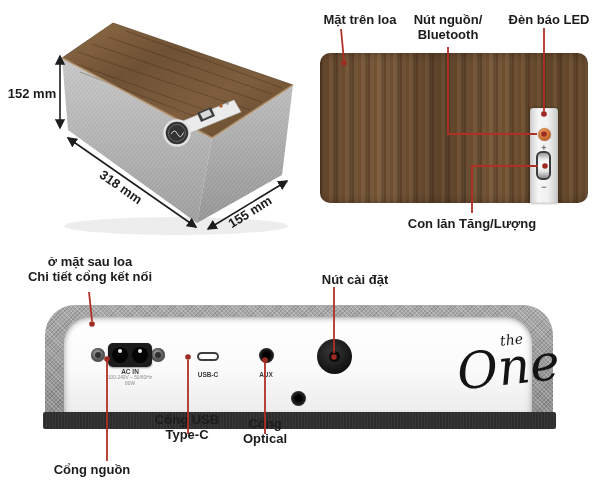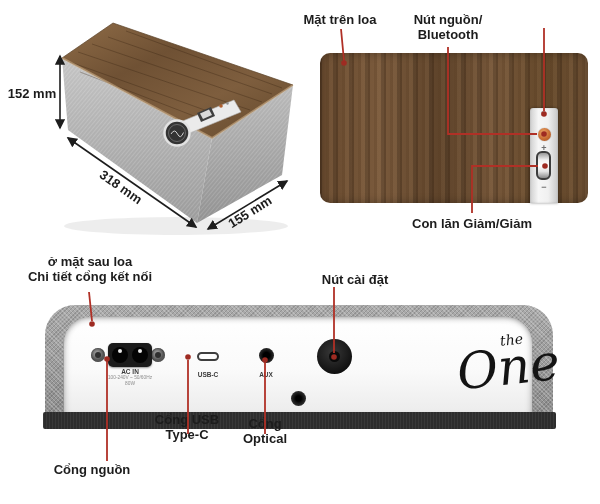--- a/index.html
+++ b/index.html
@@ -108,27 +108,28 @@
   <div class="setup-btn"></div>
 
   <div class="print" style="left:130px;top:368px;font-size:6.5px;line-height:7px;">
     <span>AC IN</span>
     <small style="font-size:4.8px;line-height:5.6px;">100-240V ~ 50/60Hz</small>
     <small style="font-size:4.8px;line-height:5.6px;">80W</small>
   </div>
   <div class="print" style="left:208px;top:371px;font-size:6.5px;">USB-C</div>
   <div class="print" style="left:266px;top:371px;font-size:6.5px;">AUX</div>
 
-  <div class="lbl" style="left:340px;top:12px;">Mặt trên loa</div>
+  <div class="lbl" style="left:360px;top:12px;">Mặt trên loa</div>
   <div class="lbl" style="left:448px;top:12px;">
     <div>Nút nguồn/</div>
     <div>Bluetooth</div>
   </div>
+  <div class="lbl" style="left:549px;top:12px;">Đèn báo LED</div>
   <div class="lbl" style="left:472px;top:216px;">
-    <div>Con lăn Giảm/Giảm</div>
+    <div>Con lăn Tăng/Lượng</div>
   </div>
   <div class="lbl" style="left:90px;top:254px;">
     <div>ở mặt sau loa</div>
     <div>Chi tiết cổng kết nối</div>
   </div>
   <div class="lbl" style="left:335px;top:272px;margin-left:20px;">Nút cài đặt</div>
   <div class="lbl" style="left:92px;top:462px;">Cổng nguồn</div>
   <div class="lbl" style="left:187px;top:412px;">
     <div>Cổng USB</div>
     <div>Type-C</div>

